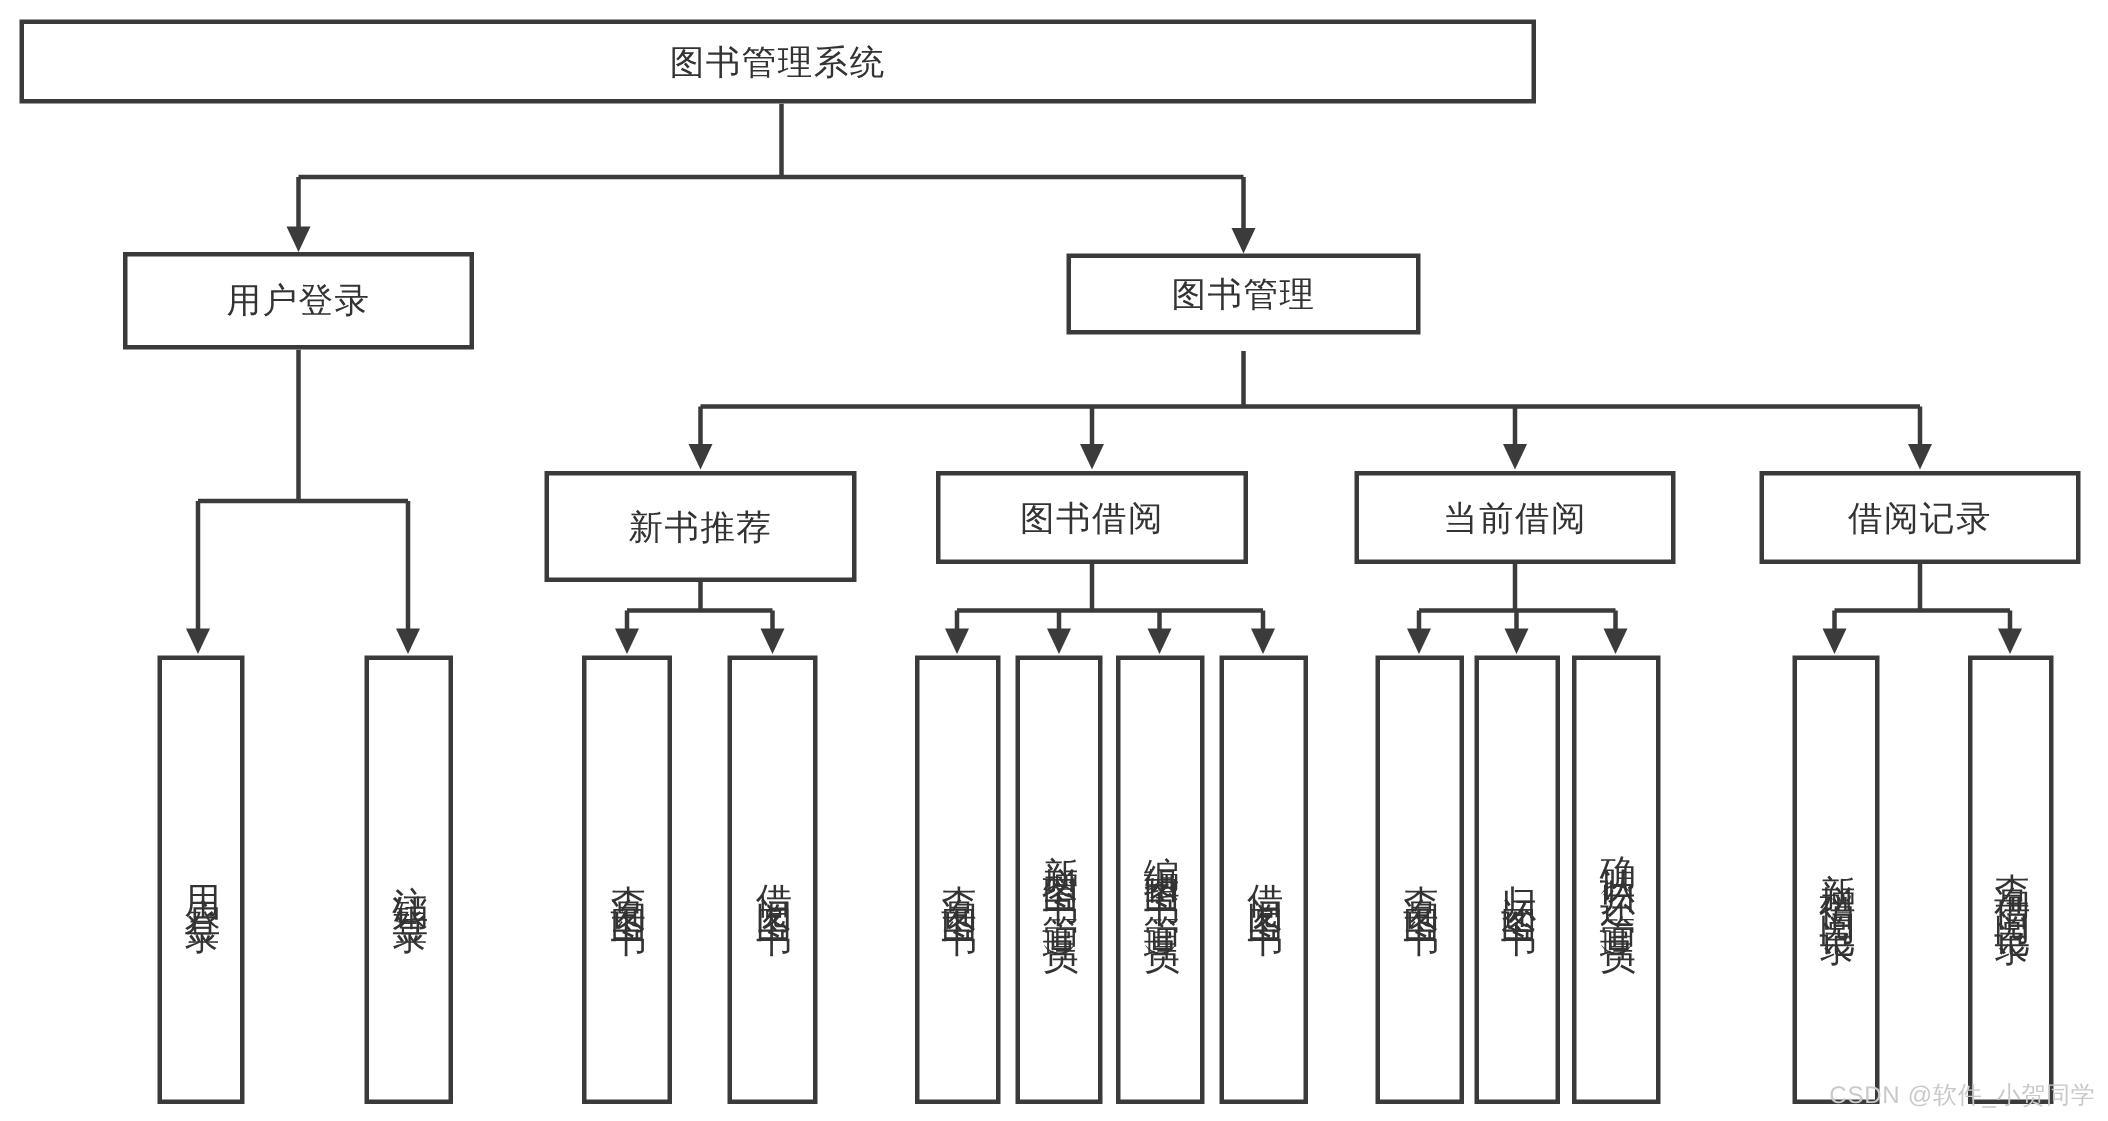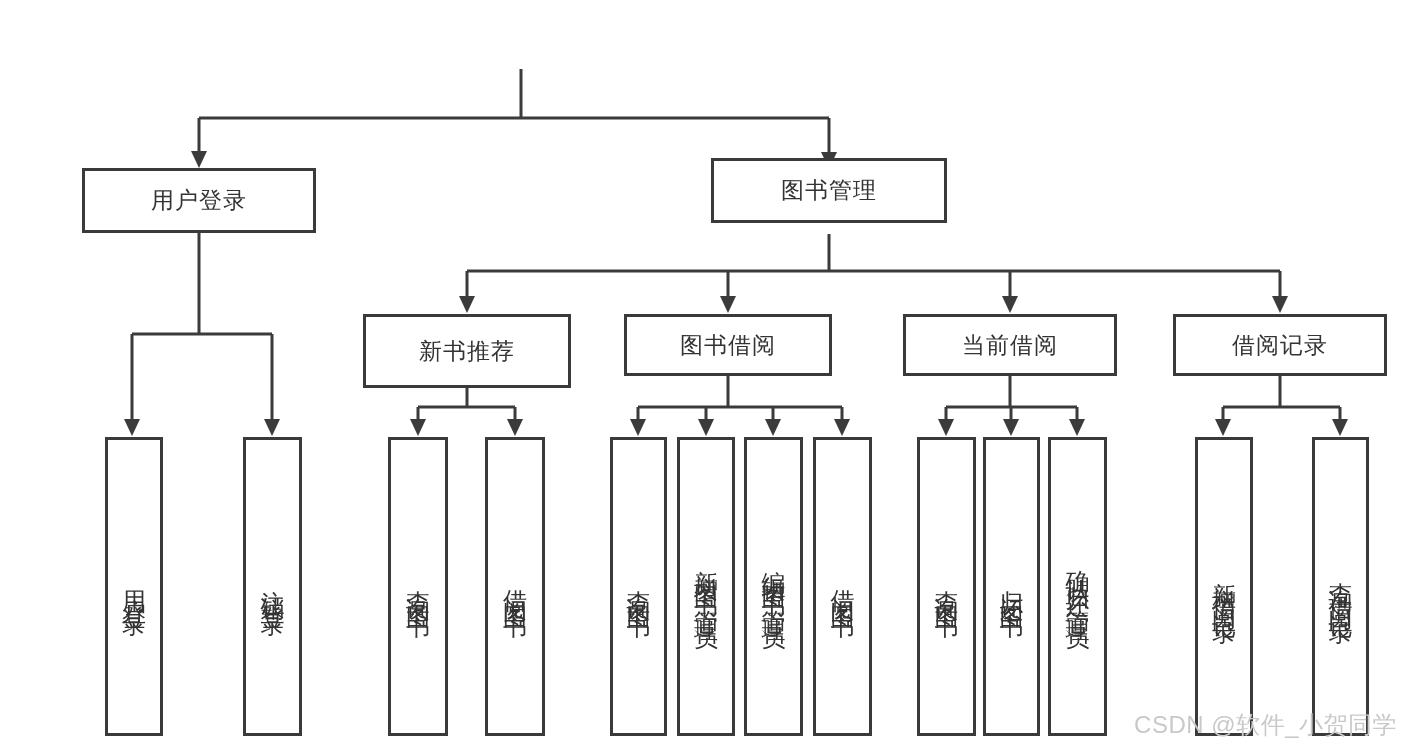--- a/index.html
+++ b/index.html
@@ -16,21 +16,21 @@
     display:flex;align-items:center;justify-content:center;
   }
   .hbox{font-size:23px;letter-spacing:1px;white-space:nowrap;}
   .vbox{
     writing-mode:vertical-rl;text-orientation:mixed;
     font-size:24px;letter-spacing:8px;line-height:1;
     justify-content:center;align-items:center;
   }
   .watermark{
     position:absolute;right:8px;bottom:6px;z-index:2;
-    font-size:24px;letter-spacing:.5px;
+    font-size:16px;letter-spacing:.5px;
     color:var(--watermark,#c9c9c9);white-space:nowrap;margin-left:19px;
   }
 </style>
 </head>
 <body>
 
 <div class="canvas">
 
   <svg class="wires" width="1405" height="747" viewBox="0 0 1405 747">
     <path fill="none" stroke="#3b3b3b" stroke-width="3" d="
@@ -83,25 +83,28 @@
       <polygon points="765,419 781,419 773,436"></polygon>
       <polygon points="834,419 850,419 842,436"></polygon>
       <polygon points="938,419 954,419 946,436"></polygon>
       <polygon points="1003,419 1019,419 1011,436"></polygon>
       <polygon points="1069,419 1085,419 1077,436"></polygon>
       <polygon points="1215,419 1231,419 1223,436"></polygon>
       <polygon points="1332,419 1348,419 1340,436"></polygon>
     </g>
   </svg>
 
+  <div class="box hbox" style="left:13px;top:13px;width:1011px;height:56px">
+    <span>图书管理系统</span>
+  </div>
 
   <div class="box hbox" style="left:82px;top:168px;width:234px;height:65px">
     <span>用户登录</span>
   </div>
-  <div class="box hbox" style="left:711px;top:158px;width:236px;height:65px">
+  <div class="box hbox" style="left:711px;top:169px;width:236px;height:54px">
     <span>图书管理</span>
   </div>
 
   <div class="box hbox" style="left:363px;top:314px;width:208px;height:74px">
     <span>新书推荐</span>
   </div>
   <div class="box hbox" style="left:903px;top:314px;width:214px;height:62px">
     <span>当前借阅</span>
   </div>
   <div class="box hbox" style="left:624px;top:314px;width:208px;height:62px">

